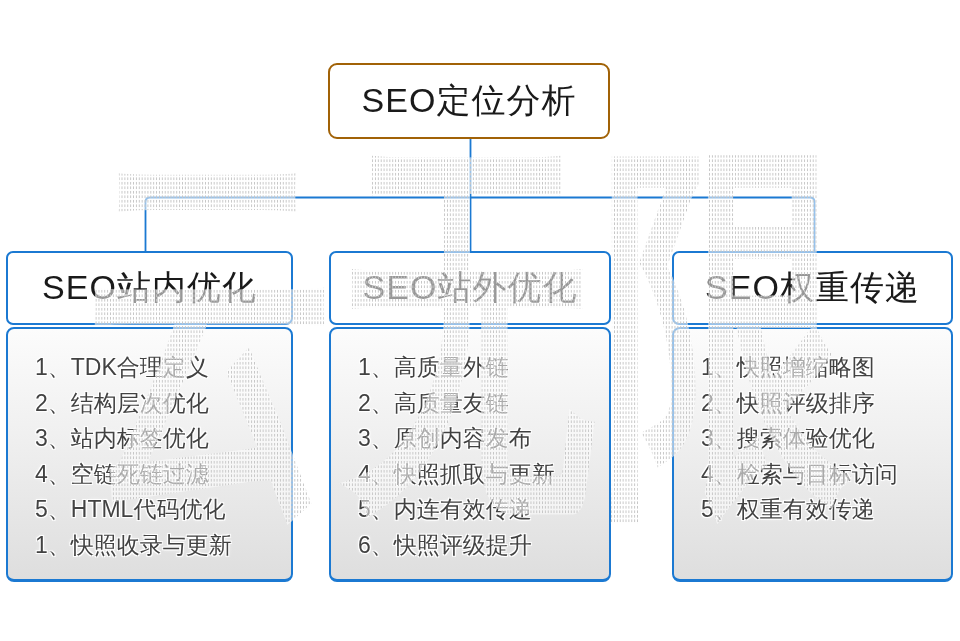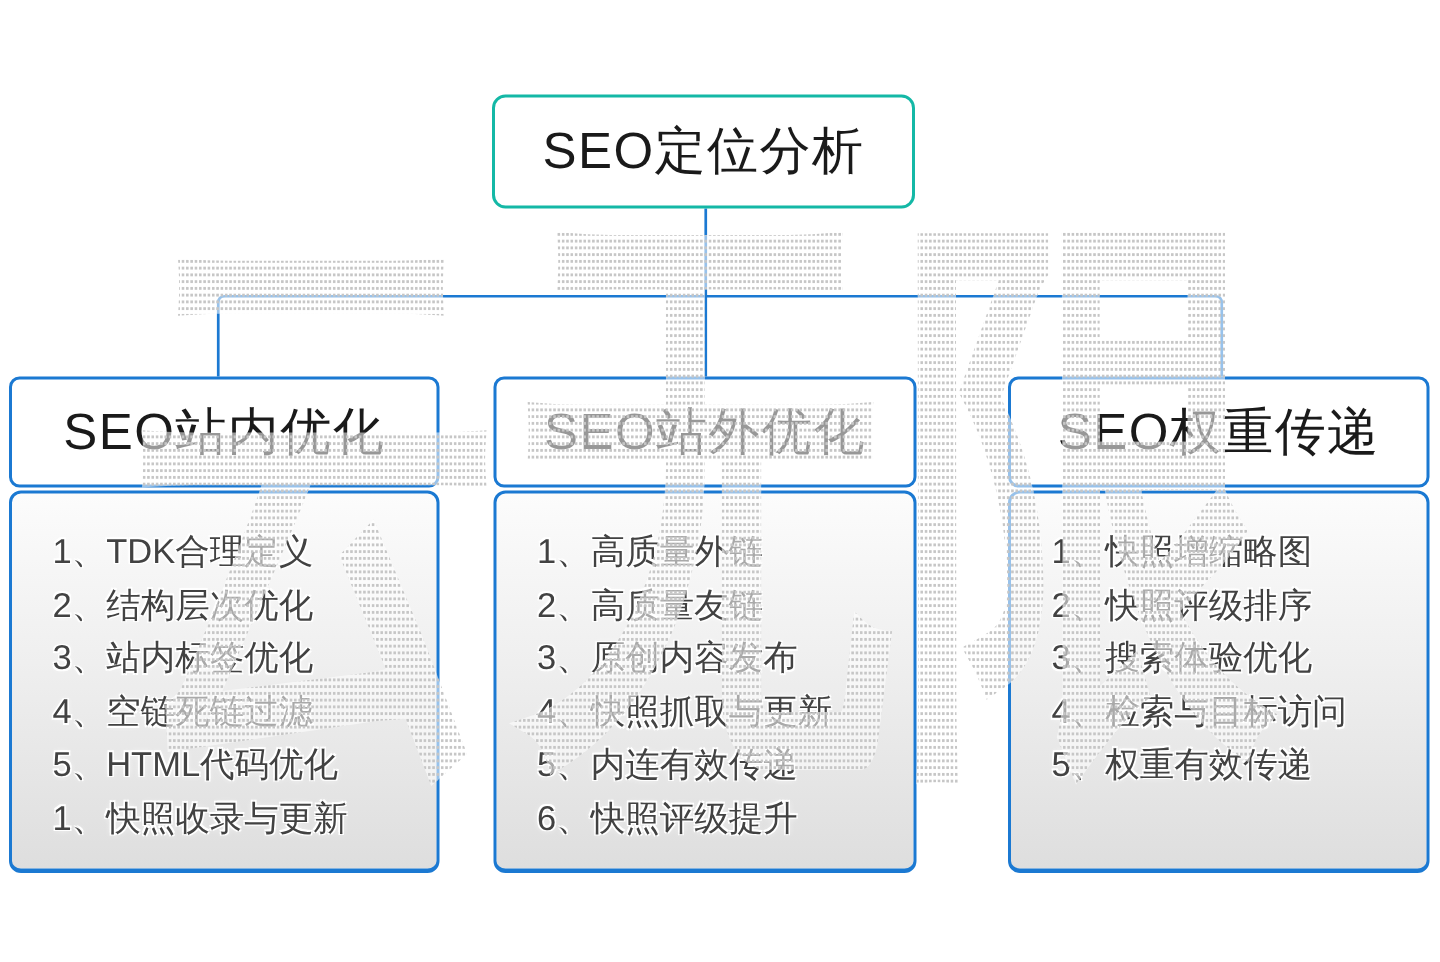--- a/index.html
+++ b/index.html
@@ -21,21 +21,21 @@
     left: 0; top: 0;
     width: 960px; height: 641px;
     z-index: 1;
   }
   
   .root-node {
     position: absolute;
     left: 328px; top: 63px;
     width: 282px; height: 76px;
     background: #ffffff;
-    border: 2px solid #14b8a6;
+    border: 2px solid #a16207;
     border-radius: 9px;
     box-sizing: border-box;
     display: flex;
     align-items: center;
     justify-content: center;
     z-index: 2;
   }
   .root-node .title,
   .branch-header .title {
     font-size: 34px;

